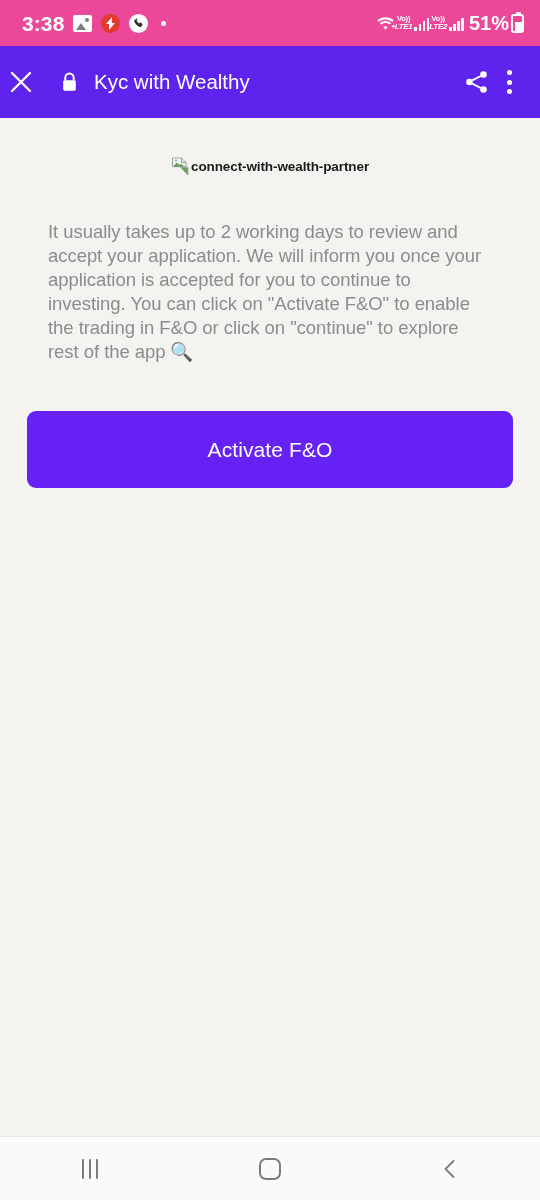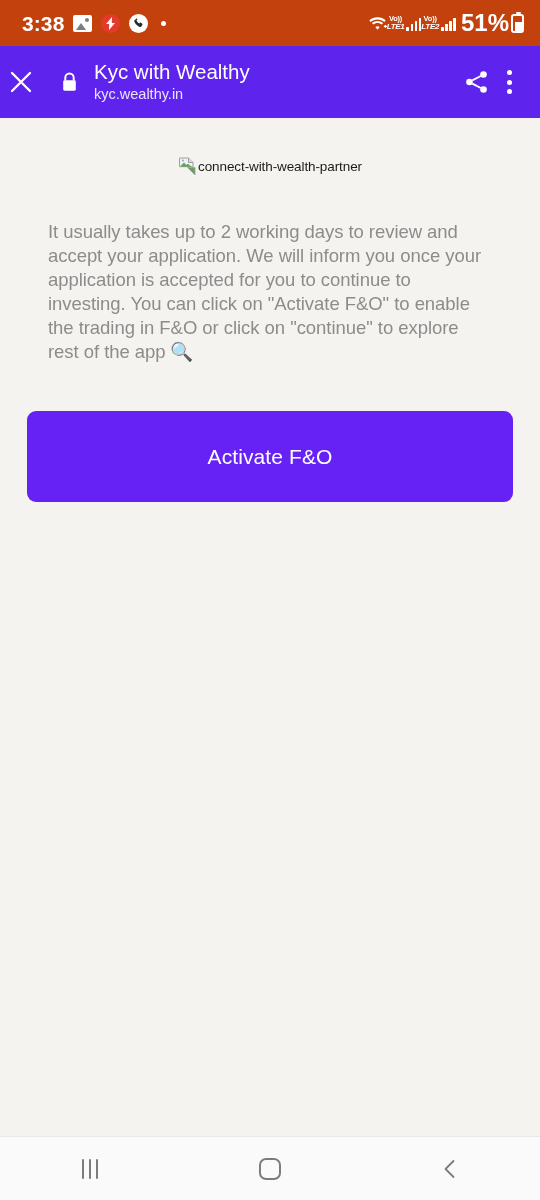--- a/index.html
+++ b/index.html
@@ -11,21 +11,21 @@
   }
   #screen {
     position:relative;
     width:540px; height:1200px;
     background:#F5F3EF;
     display:flex; flex-direction:column;
   }
 
   
   .statusbar {
-    height:46px; background:#c2410c;
+    height:46px; background:#ec4899;
     display:flex; align-items:center;
     padding:0 16px 0 22px;
     flex:0 0 auto;
   }
   .sb-left { display:flex; align-items:center; gap:9px; }
   .sb-time {
     color:#fff; font-size:21px; font-weight:bold;
     letter-spacing:.1px; line-height:1;
   }
   .sb-right {
@@ -67,21 +67,21 @@
   }
   .volte .v1 { font-size:7.5px; font-weight:bold; letter-spacing:-.2px; }
   .volte .v2 { font-size:8px; font-weight:bold; letter-spacing:-.3px;font-style:italic; }
   .bars { display:flex; align-items:flex-end; gap:1.5px; height:14px; }
   .bars i { display:block; width:2.6px; background:#fff; border-radius:.5px; }
   .bars i:nth-child(1){height:4px}
   .bars i:nth-child(2){height:7px}
   .bars i:nth-child(3){height:10px}
   .bars i:nth-child(4){height:13px}
   .sb-batt-text {
-    color:#fff; font-size:24px; font-weight:bold; margin-left:5px; line-height:1;
+    color:#fff; font-size:20px; font-weight:bold; margin-left:5px; line-height:1;
   }
   .batt {
     width:13px; height:19px; border:2px solid #fff; border-radius:3px;
     position:relative; margin-left:2px;
   }
   .batt::before {
     content:""; position:absolute; top:-4px; left:3px;
     width:5px; height:2.5px; background:#fff; border-radius:1px;
   }
   .batt::after {
@@ -131,38 +131,39 @@
     margin-top:39px;
   }
   .broken-img {
     width:19px; height:19px; position:relative; flex:0 0 auto;
     margin-right:1px;
   }
   .alt-text {
     font-size:13.5px; color:#1b1b1b;
     font-family:"Liberation Sans", sans-serif;
     letter-spacing:-.1px;
+    font-weight:bold;
   }
   .headline {
     margin-top:40px; text-align:center;
     font-family:"Liberation Serif", serif;
     font-weight:bold; font-size:29px; color:#141414;
     letter-spacing:-.2px;
     padding:0 14px;
   }
   .headline .emo { font-size:25px; }
   .body-copy {
     margin:44px auto 16px; width:444px;
     text-align:left; color:#8C8C8C;
     font-size:18.5px; line-height:24px;
     letter-spacing:-.05px;
   }
   .cta-wrap { padding:0 27px; margin-top:47px; }
   .cta {
-    width:100%; height:91px; border:none; cursor:pointer;
+    width:100%; height:77px; border:none; cursor:pointer;
     background:#6622F5; border-radius:9px;
     color:#fff; font-size:21px; letter-spacing:.1px;
     font-family:"Liberation Sans", sans-serif;
     display:flex; align-items:center; justify-content:center;
   }
 
   
   .navbar {
     height:64px; background:#FAFAFB;
     border-top:1px solid #E8E8E8;
@@ -253,21 +254,20 @@
 
     <div class="lock-ico">
       <svg width="17" height="21" viewBox="0 0 17 21">
         <path d="M4.3 8.5V5.8a4.2 4.2 0 0 1 8.4 0v2.7" stroke="#fff" stroke-width="2" fill="none"></path>
         <rect x="2.2" y="8.3" width="12.6" height="10.4" rx="1.4" fill="#fff"></rect>
       </svg>
     </div>
 
     <div class="titles">
       <div class="t-title">Kyc with Wealthy</div>
-      <div class="t-url">kyc.wealthy.in</div>
     </div>
 
     <div class="share-btn">
       <svg width="26" height="26" viewBox="0 0 26 26">
         <circle cx="19.5" cy="5.5" r="3.3" fill="#fff"></circle>
         <circle cx="19.5" cy="20.5" r="3.3" fill="#fff"></circle>
         <circle cx="5.5" cy="13" r="3.3" fill="#fff"></circle>
         <path d="M8.3 11.4 16.8 7M8.3 14.6l8.5 4.4" stroke="#fff" stroke-width="1.9"></path>
       </svg>
     </div>

